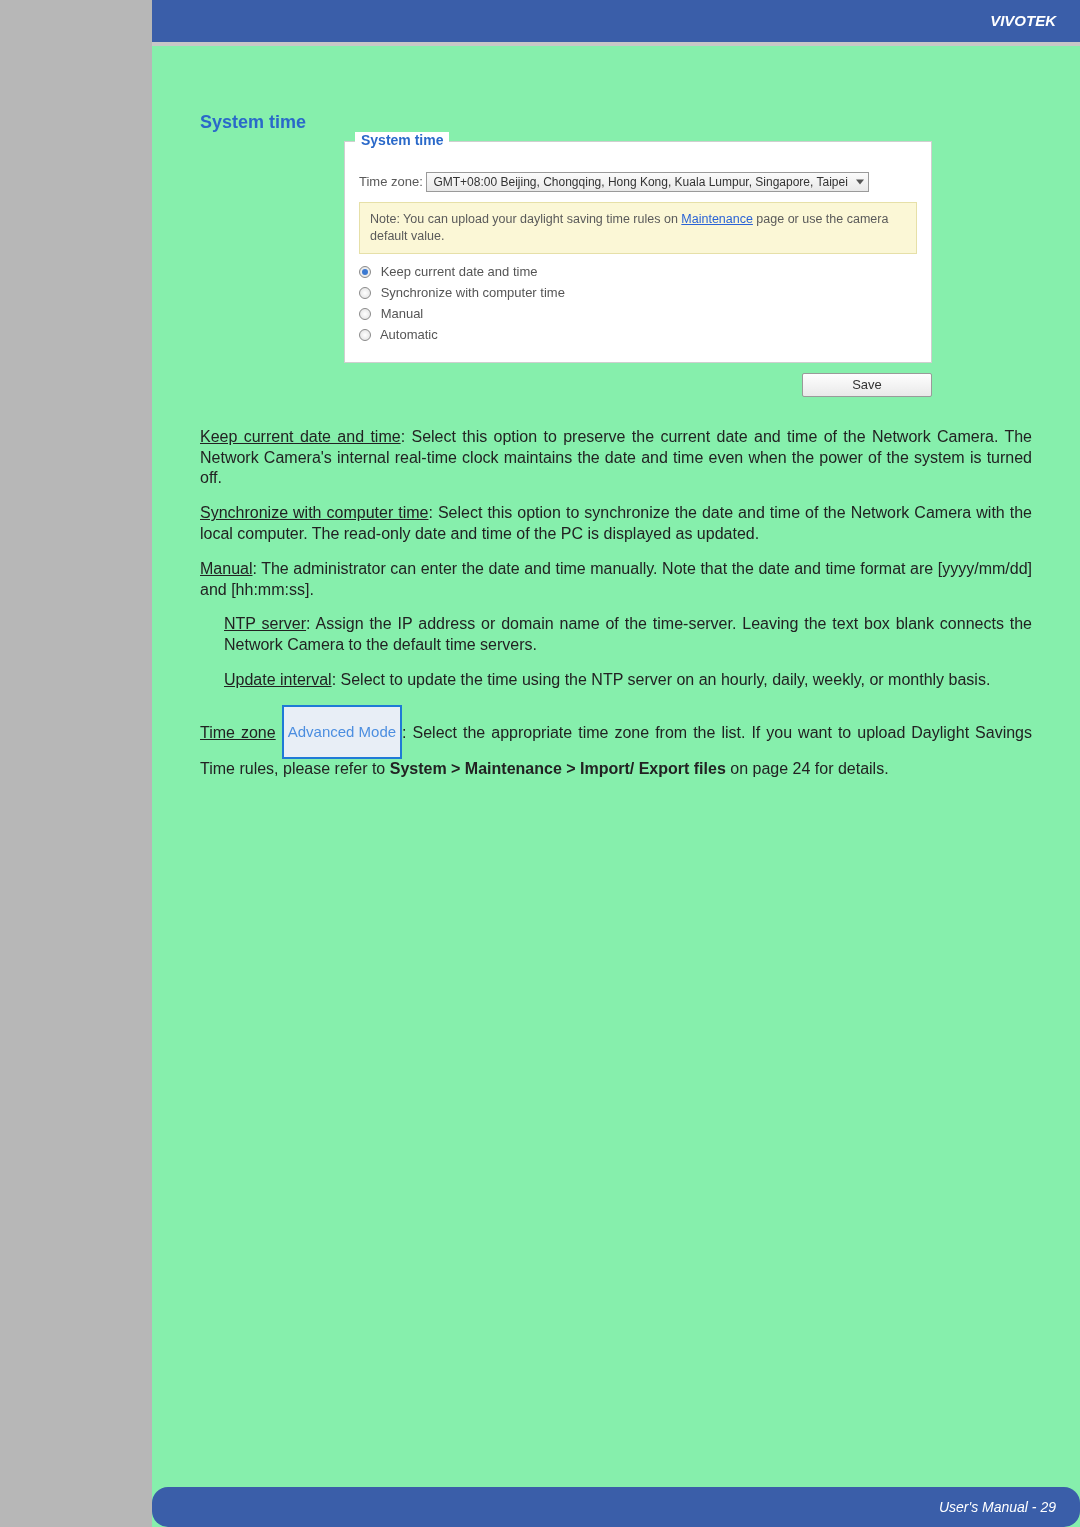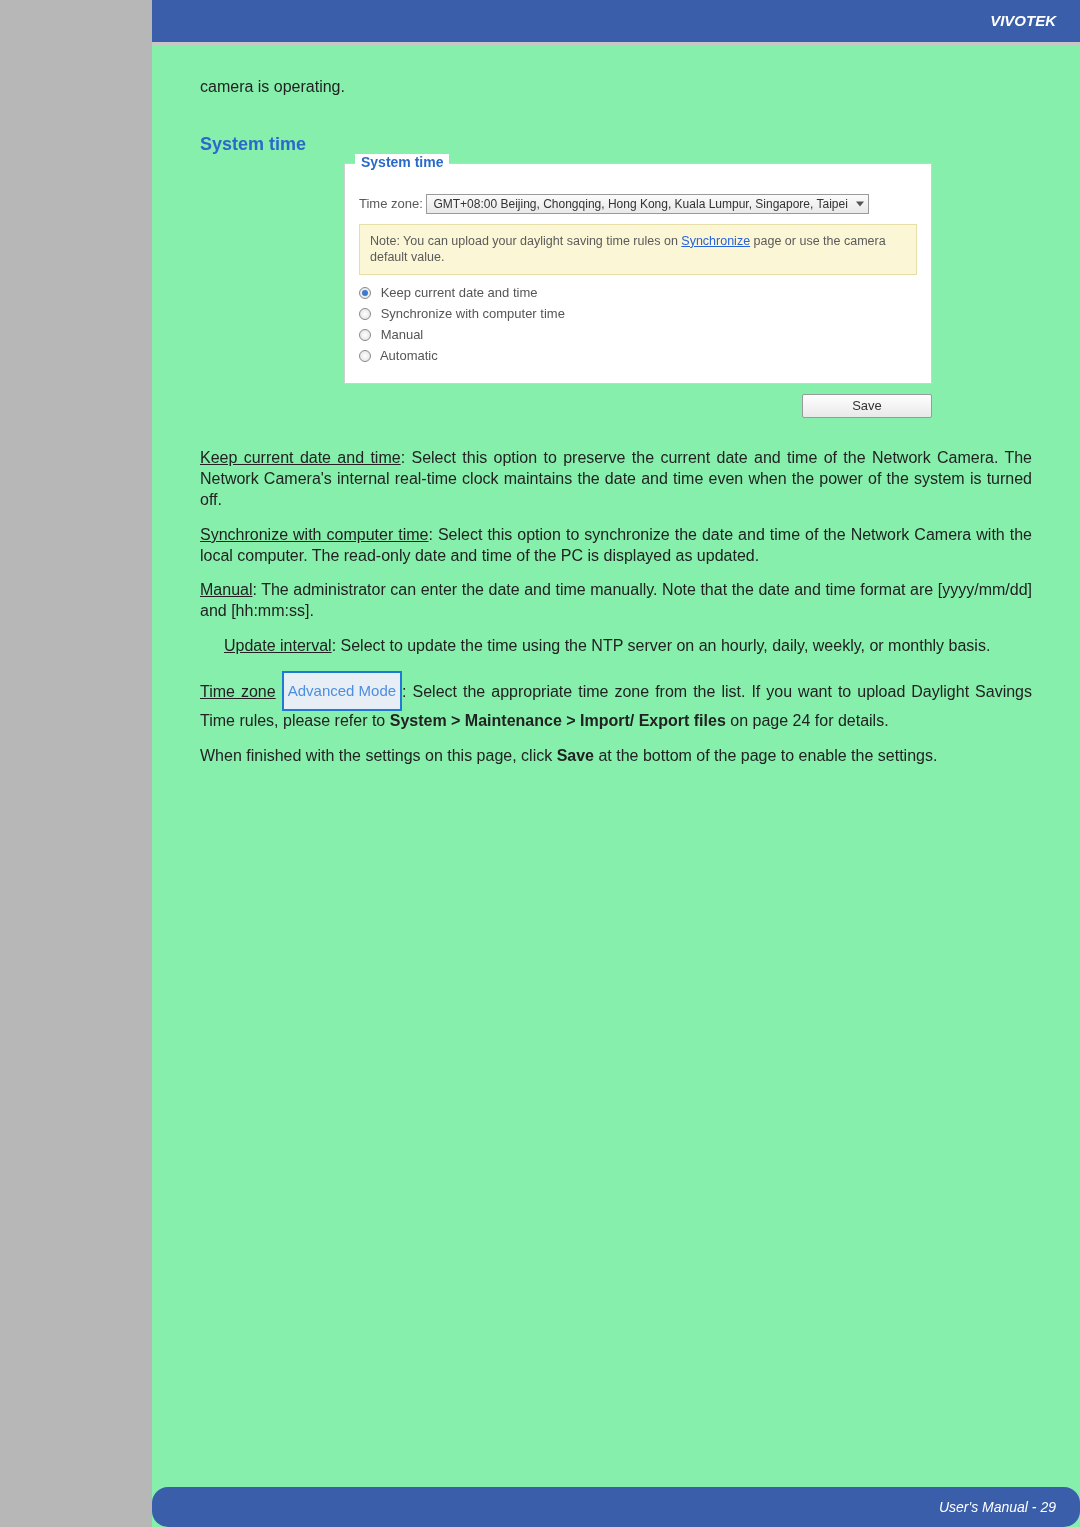--- a/index.html
+++ b/index.html
@@ -112,21 +112,21 @@
   
   .para { margin: 14px 0; text-align: justify; font-size: 16px; line-height: 1.3; color: #222; }
   .indent { margin-left: 24px; }
   .ul { text-decoration: underline; }
   .advbadge {
     display: inline-block;
     border: 2px solid #1f7ad6;
     color: #4c8ee0;
     background: #e8eef6;
     font-size: 15px;
-    padding: 8px 4px;
+    padding: 15px 4px;
     line-height: 20px;
     vertical-align: 1px;
   }
   
   .footband {
     position: absolute;
     left: 0; right: 0; bottom: 0;
     background: #3a5ea9;
     color: #fff;
     font-style: italic;
@@ -139,38 +139,37 @@
 </head>
 <body>
 
 <div class="page">
   <div class="topband">
     <span>VIVOTEK</span>
   </div>
   <div class="topstrip"></div>
 
   <div class="content">
-    <div class="line">camera is operating.</div>
 
     <div class="section-head">System time</div>
 
     <div class="panel-wrap">
       <div class="fieldset">
         <div class="legend">System time</div>
 
         <div class="tzrow">
           <span>Time zone:</span>
           <span class="tzselect">
             <span>GMT+08:00 Beijing, Chongqing, Hong Kong, Kuala Lumpur, Singapore, Taipei</span>
             <span class="caret"></span>
           </span>
         </div>
 
         <div class="notebox">
-          <span>Note: You can upload your daylight saving time rules on </span><a href="#">Synchronize</a><span> page or use the camera default value.</span>
+          <span>Note: You can upload your daylight saving time rules on </span><a href="#">Maintenance</a><span> page or use the camera default value.</span>
         </div>
 
         <div class="radio-row">
           <span class="radio selected"></span>
           <span>Keep current date and time</span>
         </div>
         <div class="radio-row">
           <span class="radio"></span>
           <span>Synchronize with computer time</span>
         </div>
@@ -192,32 +191,32 @@
 
     <div class="para">
       <span class="ul">Synchronize with computer time</span><span>: Select this option to synchronize the date and time of the Network Camera with the local computer. The read-only date and time of the PC is displayed as updated.</span>
     </div>
 
     <div class="para">
       <span class="ul">Manual</span><span>: The administrator can enter the date and time manually. Note that the date and time format are [yyyy/mm/dd] and [hh:mm:ss].</span>
     </div>
 
 
+    <div class="para indent">
+      <span class="ul">NTP server</span><span>: Assign the IP address or domain name of the time-server. Leaving the text box blank connects the Network Camera to the default time servers.</span>
+    </div>
 
     <div class="para indent">
       <span class="ul">Update interval</span><span>: Select to update the time using the NTP server on an hourly, daily, weekly, or monthly basis.</span>
     </div>
 
     <div class="para">
       <span class="ul">Time zone</span>
       <span class="advbadge">Advanced Mode</span><span>: Select the appropriate time zone from the list. If you want to upload Daylight Savings Time rules, please refer to </span><b>System &gt; Maintenance &gt; Import/ Export files</b><span> on page 24 for details.</span>
     </div>
 
-    <div class="para">
-      <span>When finished with the settings on this page, click </span><b>Save</b><span> at the bottom of the page to enable the settings.</span>
-    </div>
 
   </div>
 
   <div class="footband">
     <span>User's Manual - 29</span>
   </div>
 </div>
 
 </body></html>

